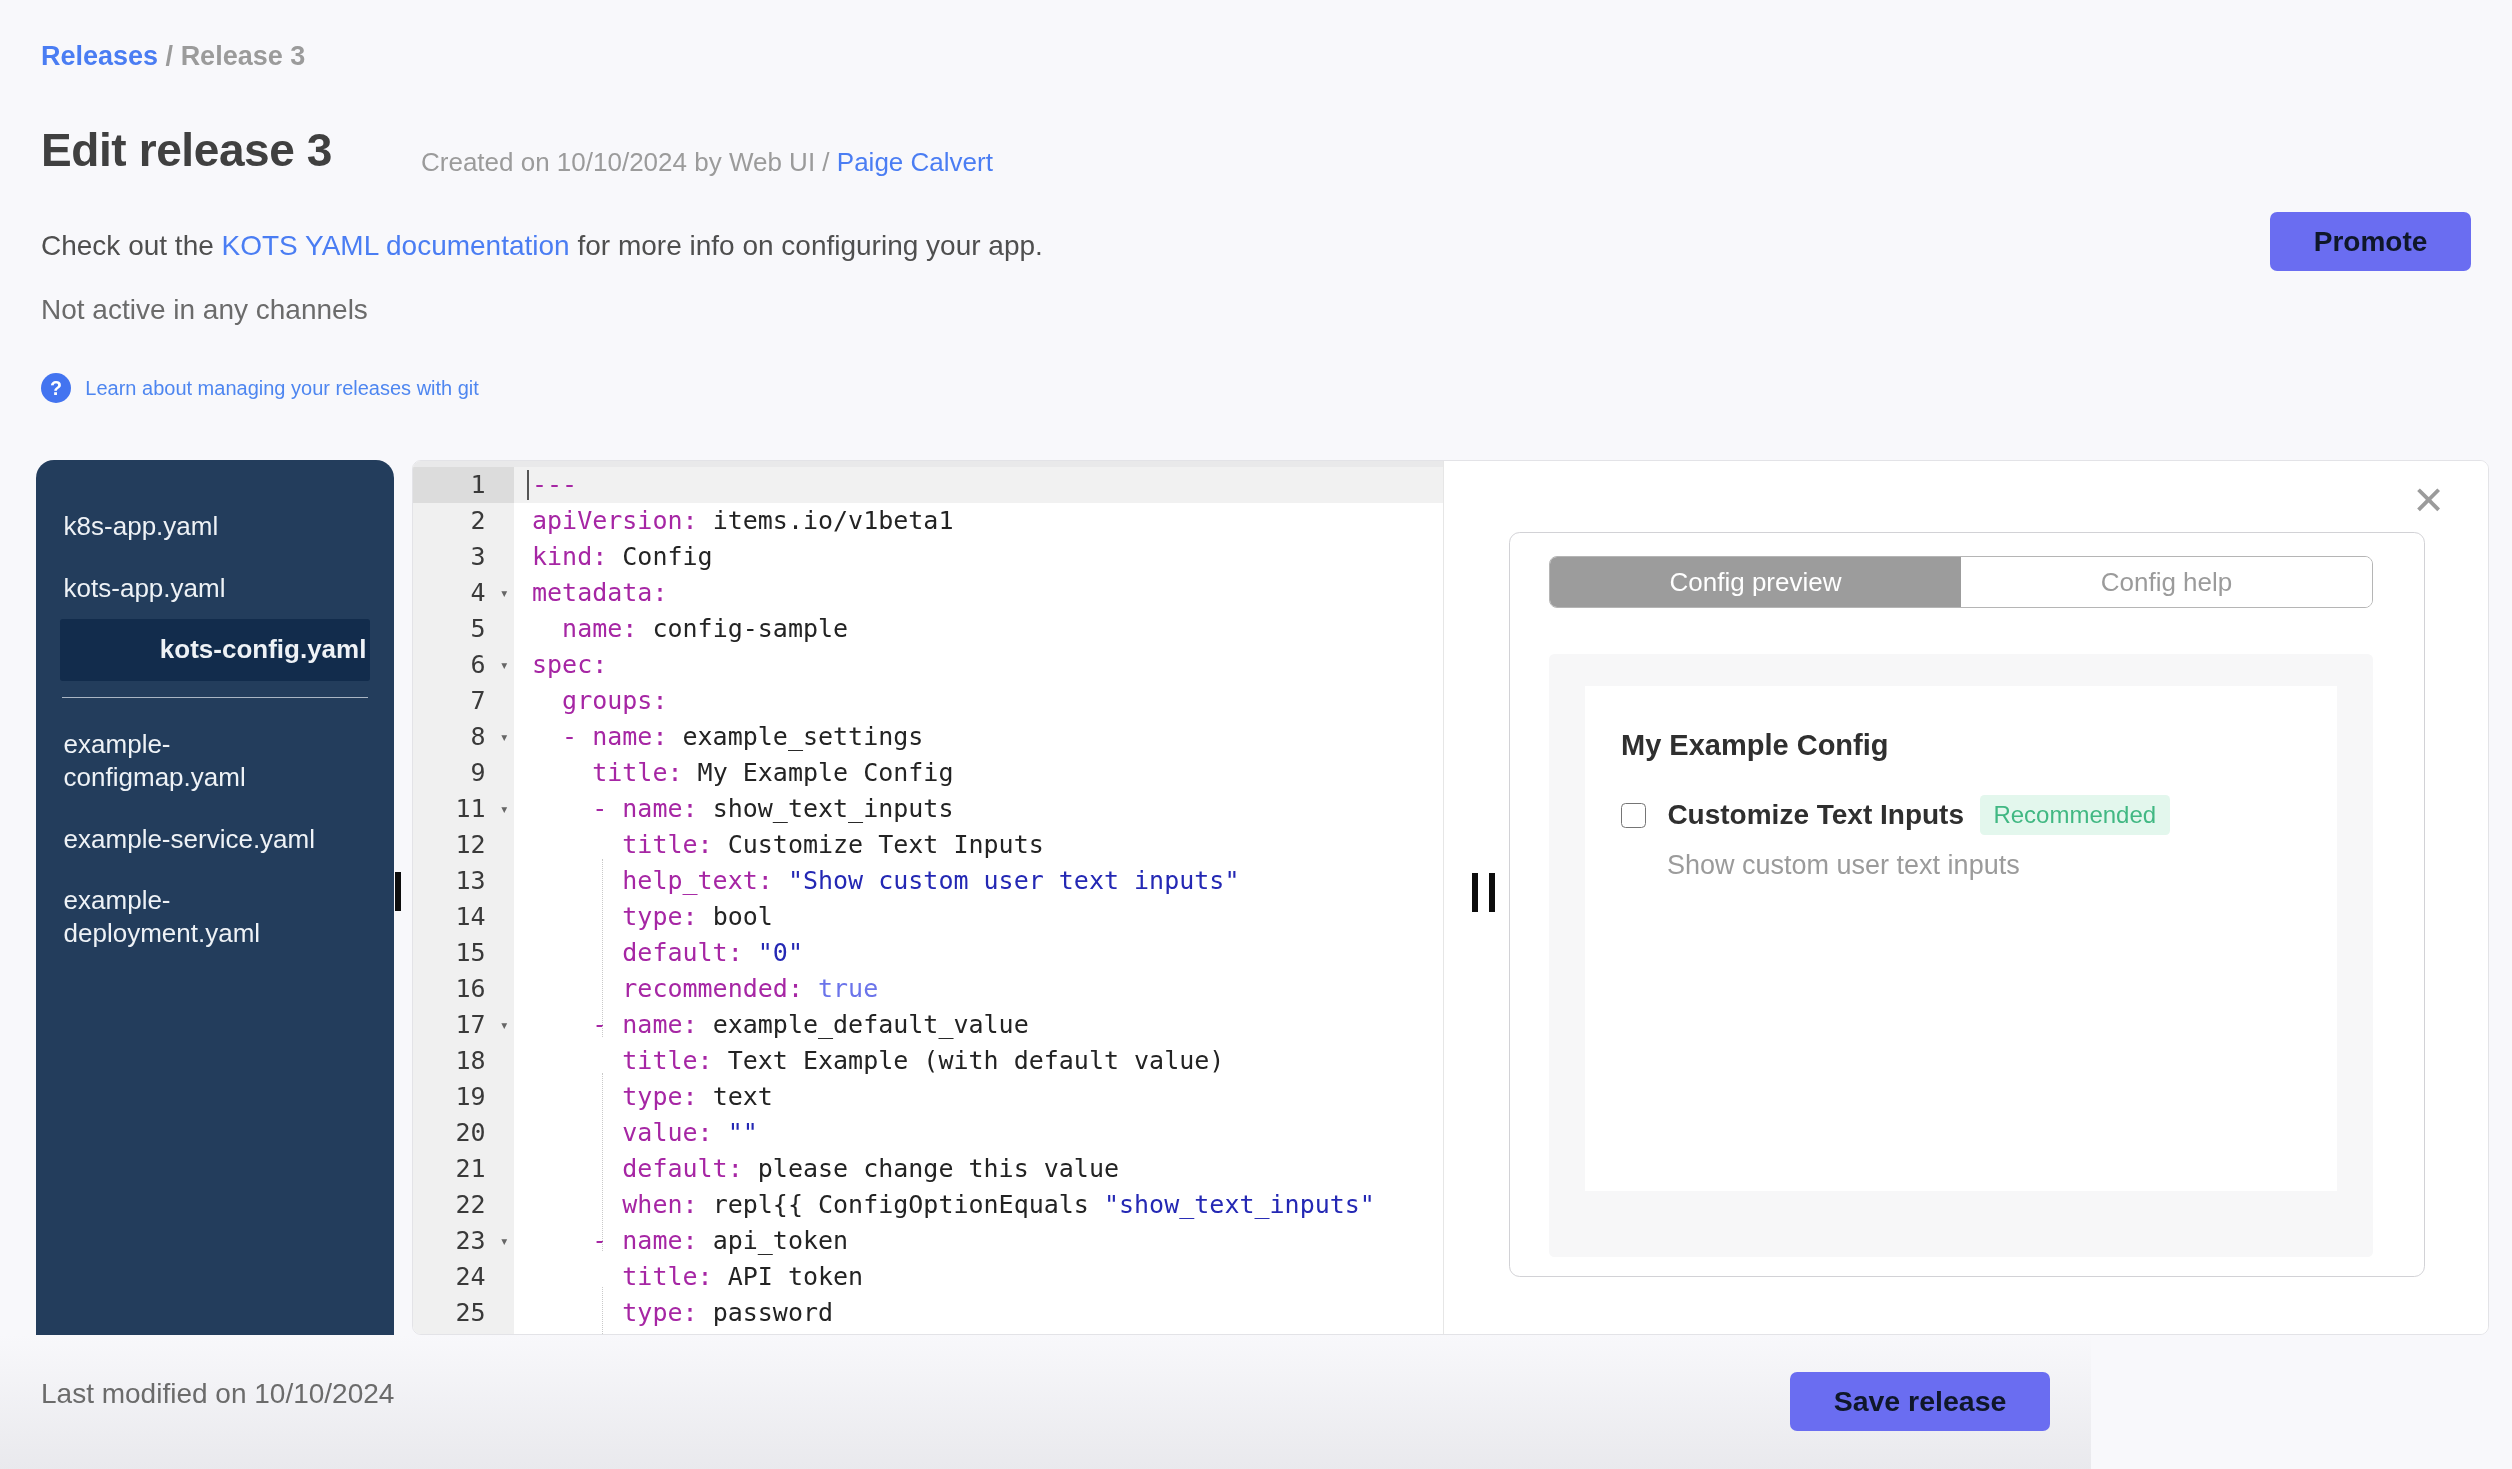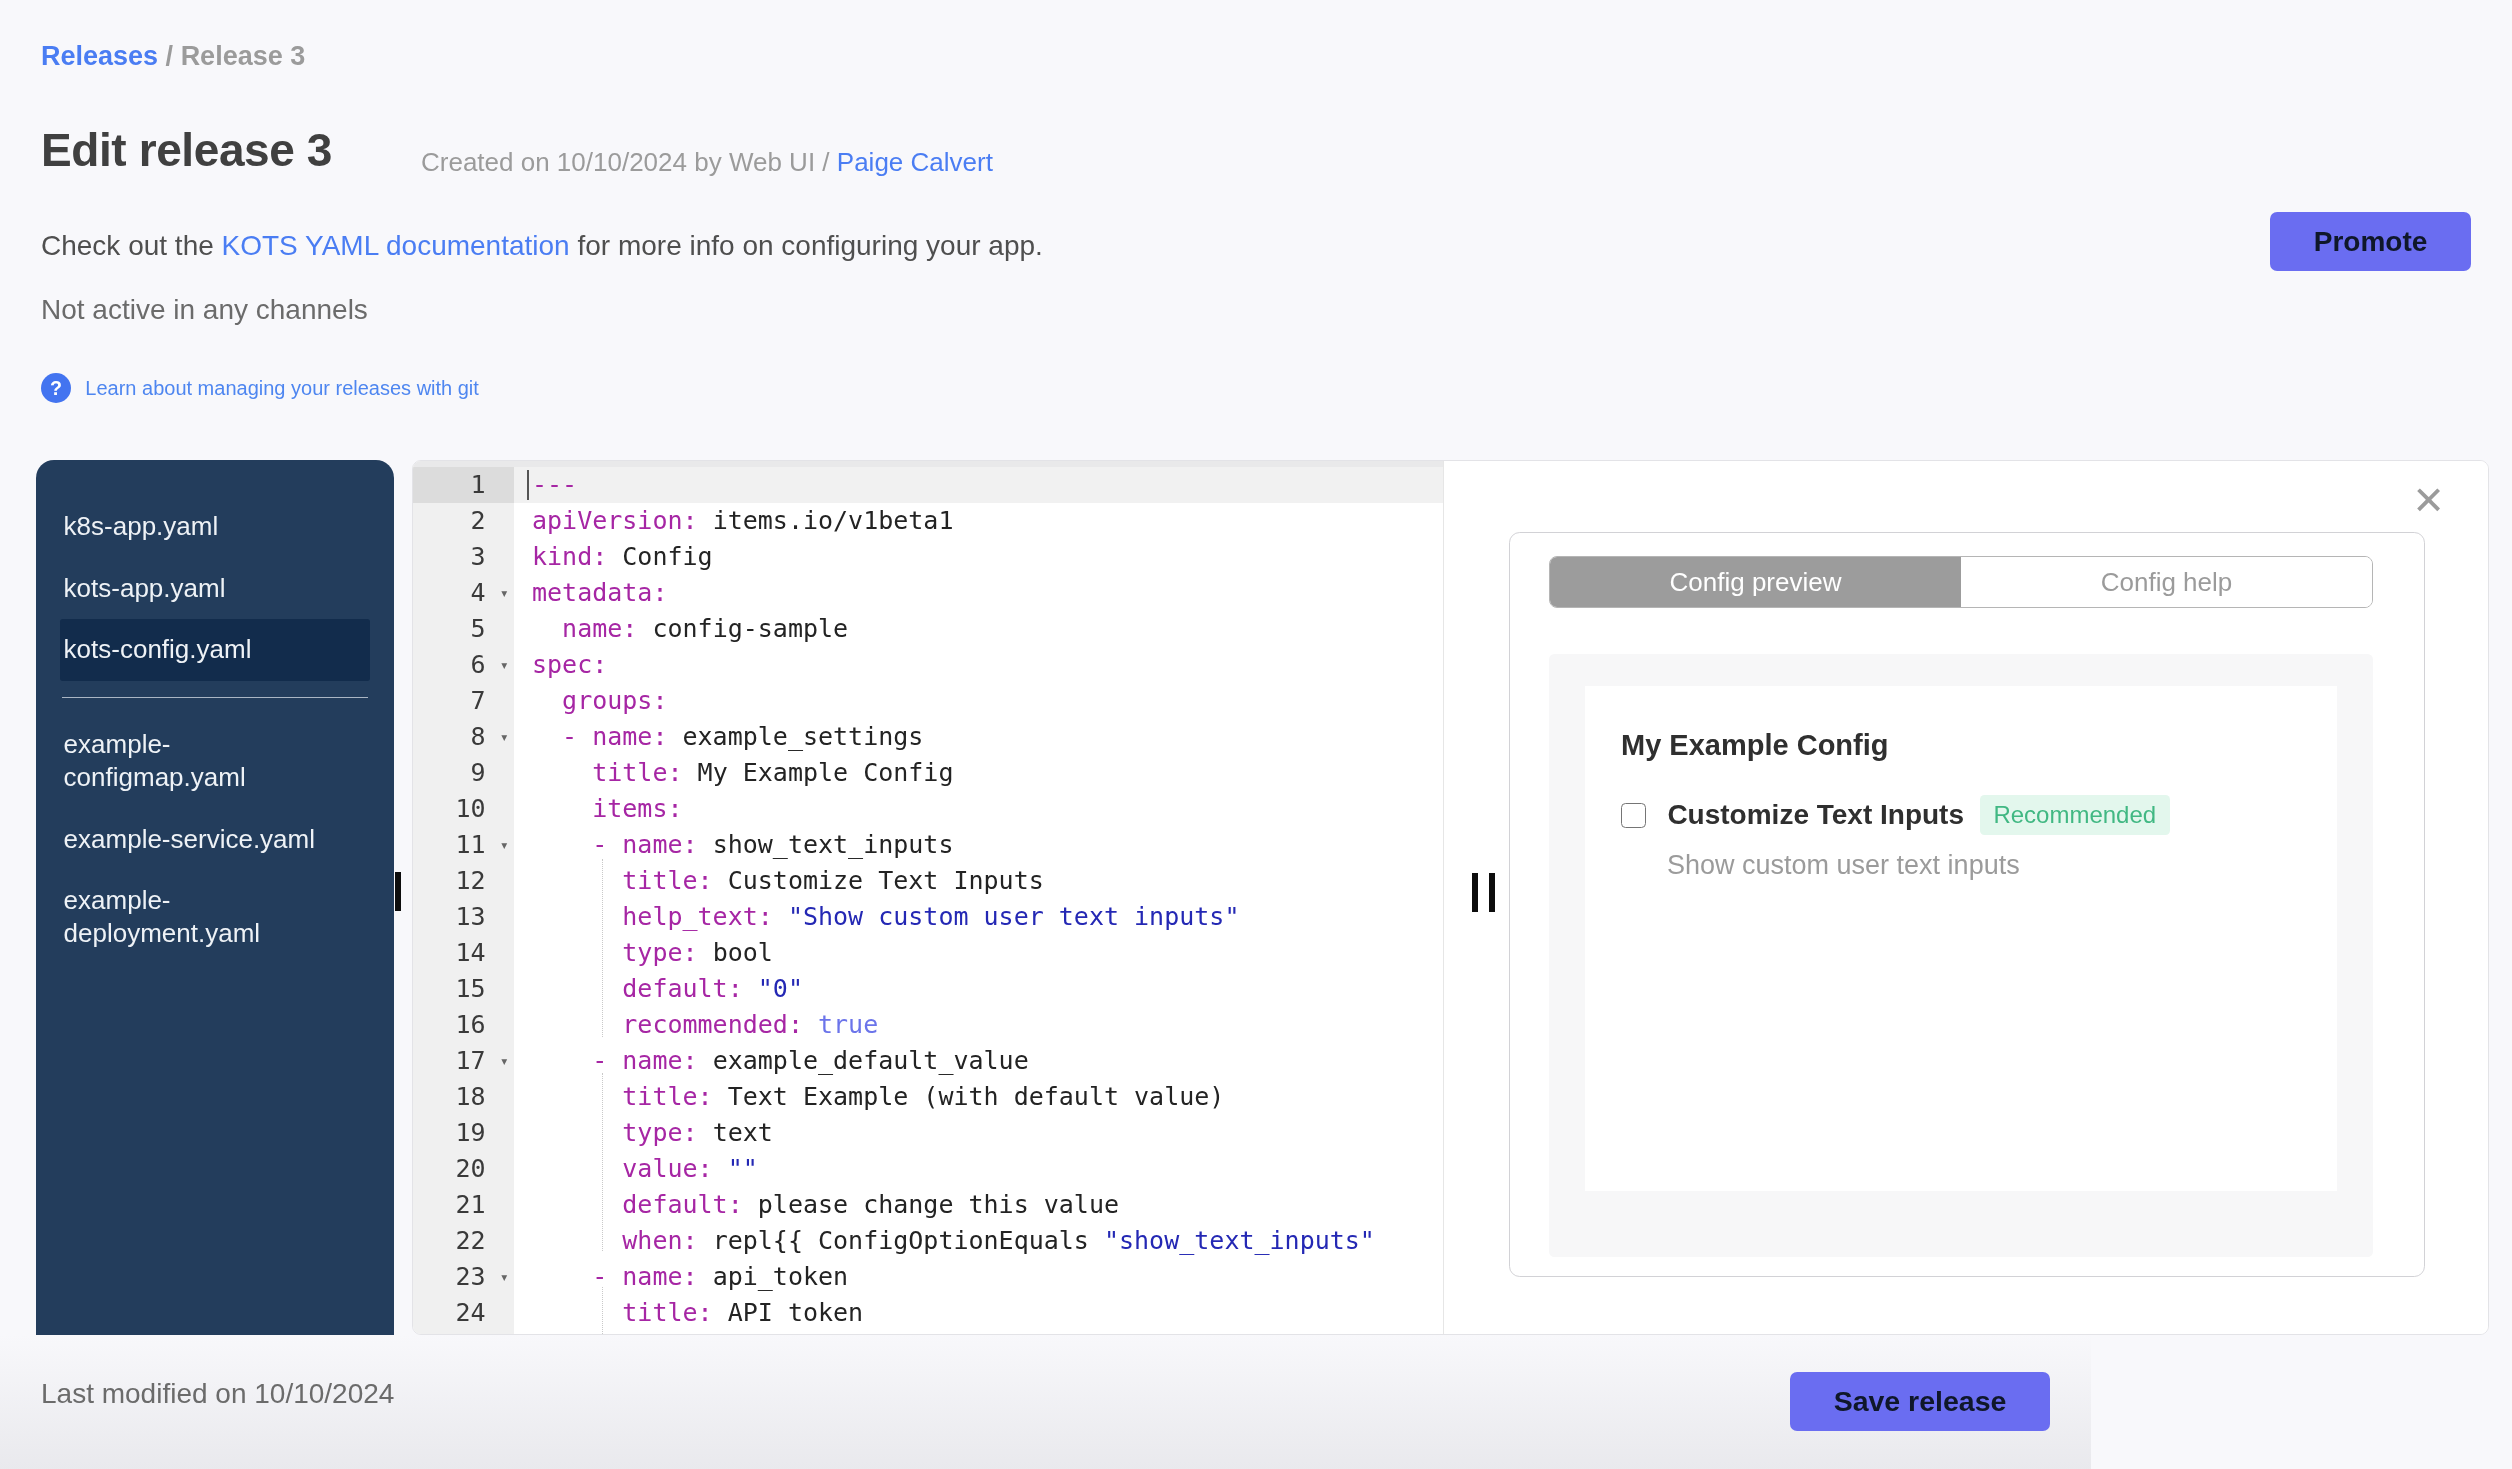--- a/index.html
+++ b/index.html
@@ -26,21 +26,21 @@
             display:flex; align-items:center; justify-content:center; }
   .git-link { font-size:20px; color:#4e86f0; }
   .btn { display:flex; align-items:center; justify-content:center; background:#6a6df1; color:#0f172a; font-weight:700;
          border:none; border-radius:7.1px; cursor:pointer; font-family:"Liberation Sans",sans-serif; }
   .promote-btn { position:absolute; right:41px; top:212px; width:201px; height:59px; font-size:28px; }
   
   .sidebar { position:absolute; left:36px; top:460px; width:358px; height:965px; background:#233d5c; border-radius:18px; }
   .file-list { padding:36px 24px 0 24px; }
   .file-item { font-size:26px; color:#eef2f6; padding:14.3px 3.6px; line-height:33px; max-width:282px;
                overflow-wrap:break-word; cursor:pointer; border-radius:2.7px; }
-  .file-item.selected { background:#122c4c; font-weight:400; max-width:none; }
+  .file-item.selected { background:#122c4c; font-weight:700; max-width:none;text-align:right; }
   .file-divider { border-top:1.8px solid #c2cbd6; margin:16px 1.8px; opacity:.85; }
   .sidebar-bottom { position:absolute; left:24px; right:24px; bottom:0; border-top:1.8px solid #c2cbd6;
                     padding:18px 0 23px 14.3px; display:flex; gap:25px; }
   .sb-icon { width:43px; height:43px; cursor:pointer; }
   
   .drag-handle { position:absolute; display:flex; gap:10.7px; cursor:col-resize; }
   .drag-handle .bar { width:6.2px; height:39px; background:#0d0d0d; }
   .handle-left { left:395px; top:872px; }
   
   .main-card { position:absolute; left:412px; top:460px; width:2077px; height:875px; background:#fff;
@@ -177,24 +177,20 @@
         </div>
         <div class="code-row">
           <div class="ln">8<span class="fold">▾</span></div>
           <div class="code"><span class="tk-plain">  </span><span class="tk-key">- name:</span><span class="tk-plain"> example_settings</span></div>
         </div>
         <div class="code-row">
           <div class="ln">9</div>
           <div class="code"><span class="tk-plain">    </span><span class="tk-key">title:</span><span class="tk-plain"> My Example Config</span></div>
         </div>
         <div class="code-row">
-          <div class="ln">10</div>
-          <div class="code"><span class="tk-plain">    </span><span class="tk-key">items:</span></div>
-        </div>
-        <div class="code-row">
           <div class="ln">11<span class="fold">▾</span></div>
           <div class="code"><span class="tk-plain">    </span><span class="tk-key">- name:</span><span class="tk-plain"> show_text_inputs</span></div>
         </div>
         <div class="code-row">
           <div class="ln">12</div>
           <div class="code"><span class="tk-plain">      </span><span class="tk-key">title:</span><span class="tk-plain"> Customize Text Inputs</span></div>
         </div>
         <div class="code-row">
           <div class="ln">13</div>
           <div class="code"><span class="tk-plain">      </span><span class="tk-key">help_text:</span><span class="tk-plain"> </span><span class="tk-str">"Show custom user text inputs"</span></div>

